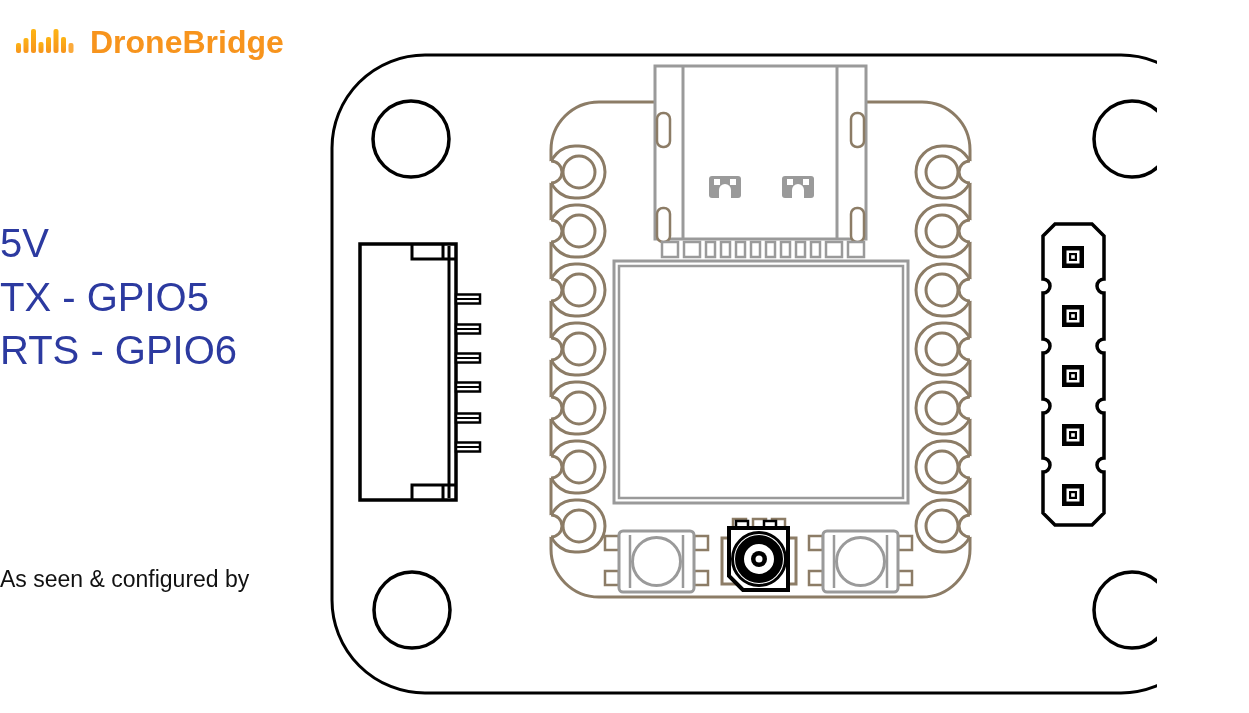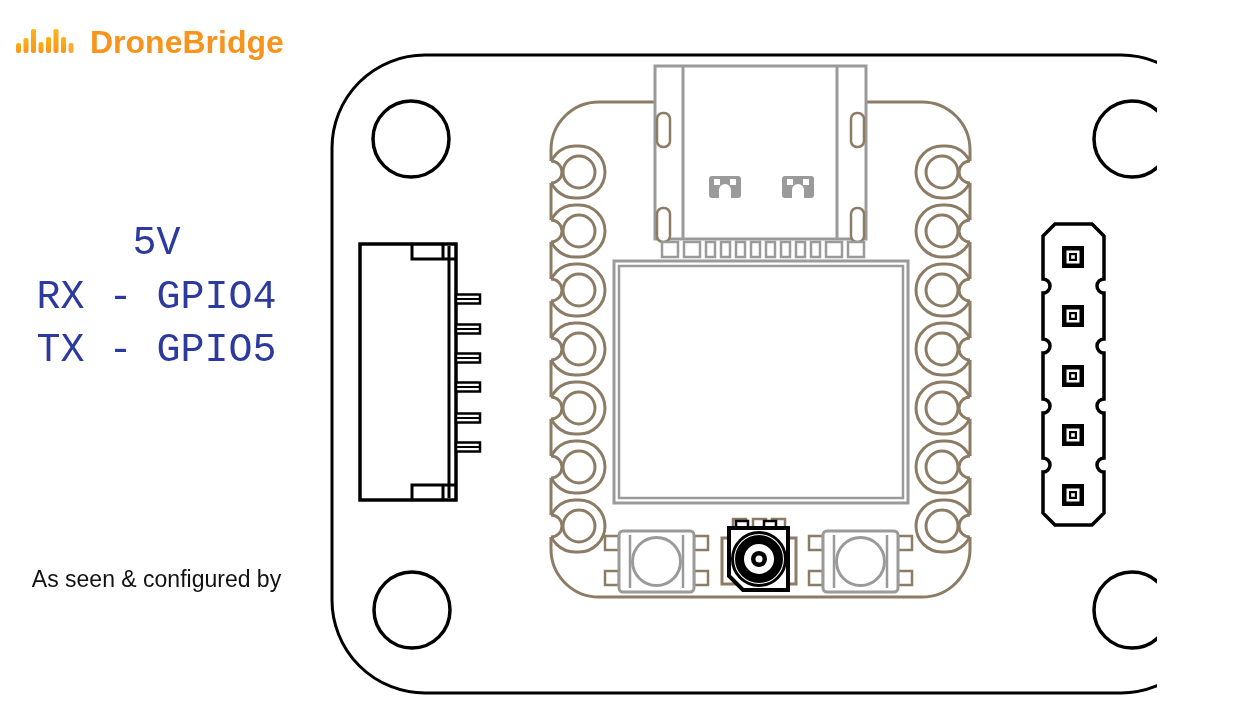--- a/index.html
+++ b/index.html
@@ -12,28 +12,27 @@
   }
   .logo{position:absolute;left:16px;top:10px;height:44px;}
   .logo-icon{position:absolute;left:0;top:17px;}
   .logo-text{
     position:absolute;left:74px;top:14px;
     font-size:32px;font-weight:bold;color:#F7941D;
     letter-spacing:0px;white-space:nowrap;
   }
   .pin-labels{
     position:absolute;left:0;top:217px;width:313px;
-    text-align:center;
+    text-align:left;
     color:#2C3AA0;font-size:40px;line-height:53.6px;
     white-space:nowrap;
-    font-family:Liberation Mono, monospace;
   }
   .caption{
     position:absolute;left:0;top:565px;width:313px;
-    text-align:center;color:#111111;
+    text-align:left;color:#111111;
     font-size:23px;line-height:28.5px;white-space:nowrap;
   }
   .board-svg{position:absolute;left:0;top:0;}
 </style>
 </head>
 <body>
 
 <div class="canvas">
 
   <svg class="board-svg" width="1249" height="713" viewBox="0 0 1249 713">
@@ -208,21 +207,21 @@
       <rect x="30" y="10" width="5" height="16" rx="2" fill="url(#barGrad)"></rect>
       <rect x="37.5" y="2" width="5" height="24" rx="2" fill="url(#barGrad)"></rect>
       <rect x="45" y="10" width="5" height="16" rx="2" fill="url(#barGrad)"></rect>
       <rect x="52.5" y="16" width="5" height="10" rx="2" fill="#FBAA3C"></rect>
     </svg>
     <span class="logo-text">DroneBridge</span>
   </div>
 
   <div class="pin-labels">
     <div>5V</div>
-    <div>RX - GPIO4</div>
     <div>TX - GPIO5</div>
+    <div>RTS - GPIO6</div>
   </div>
 
   <div class="caption">
     <div>As seen &amp; configured by</div>
   </div>
 
 </div>
 
 </body></html>

